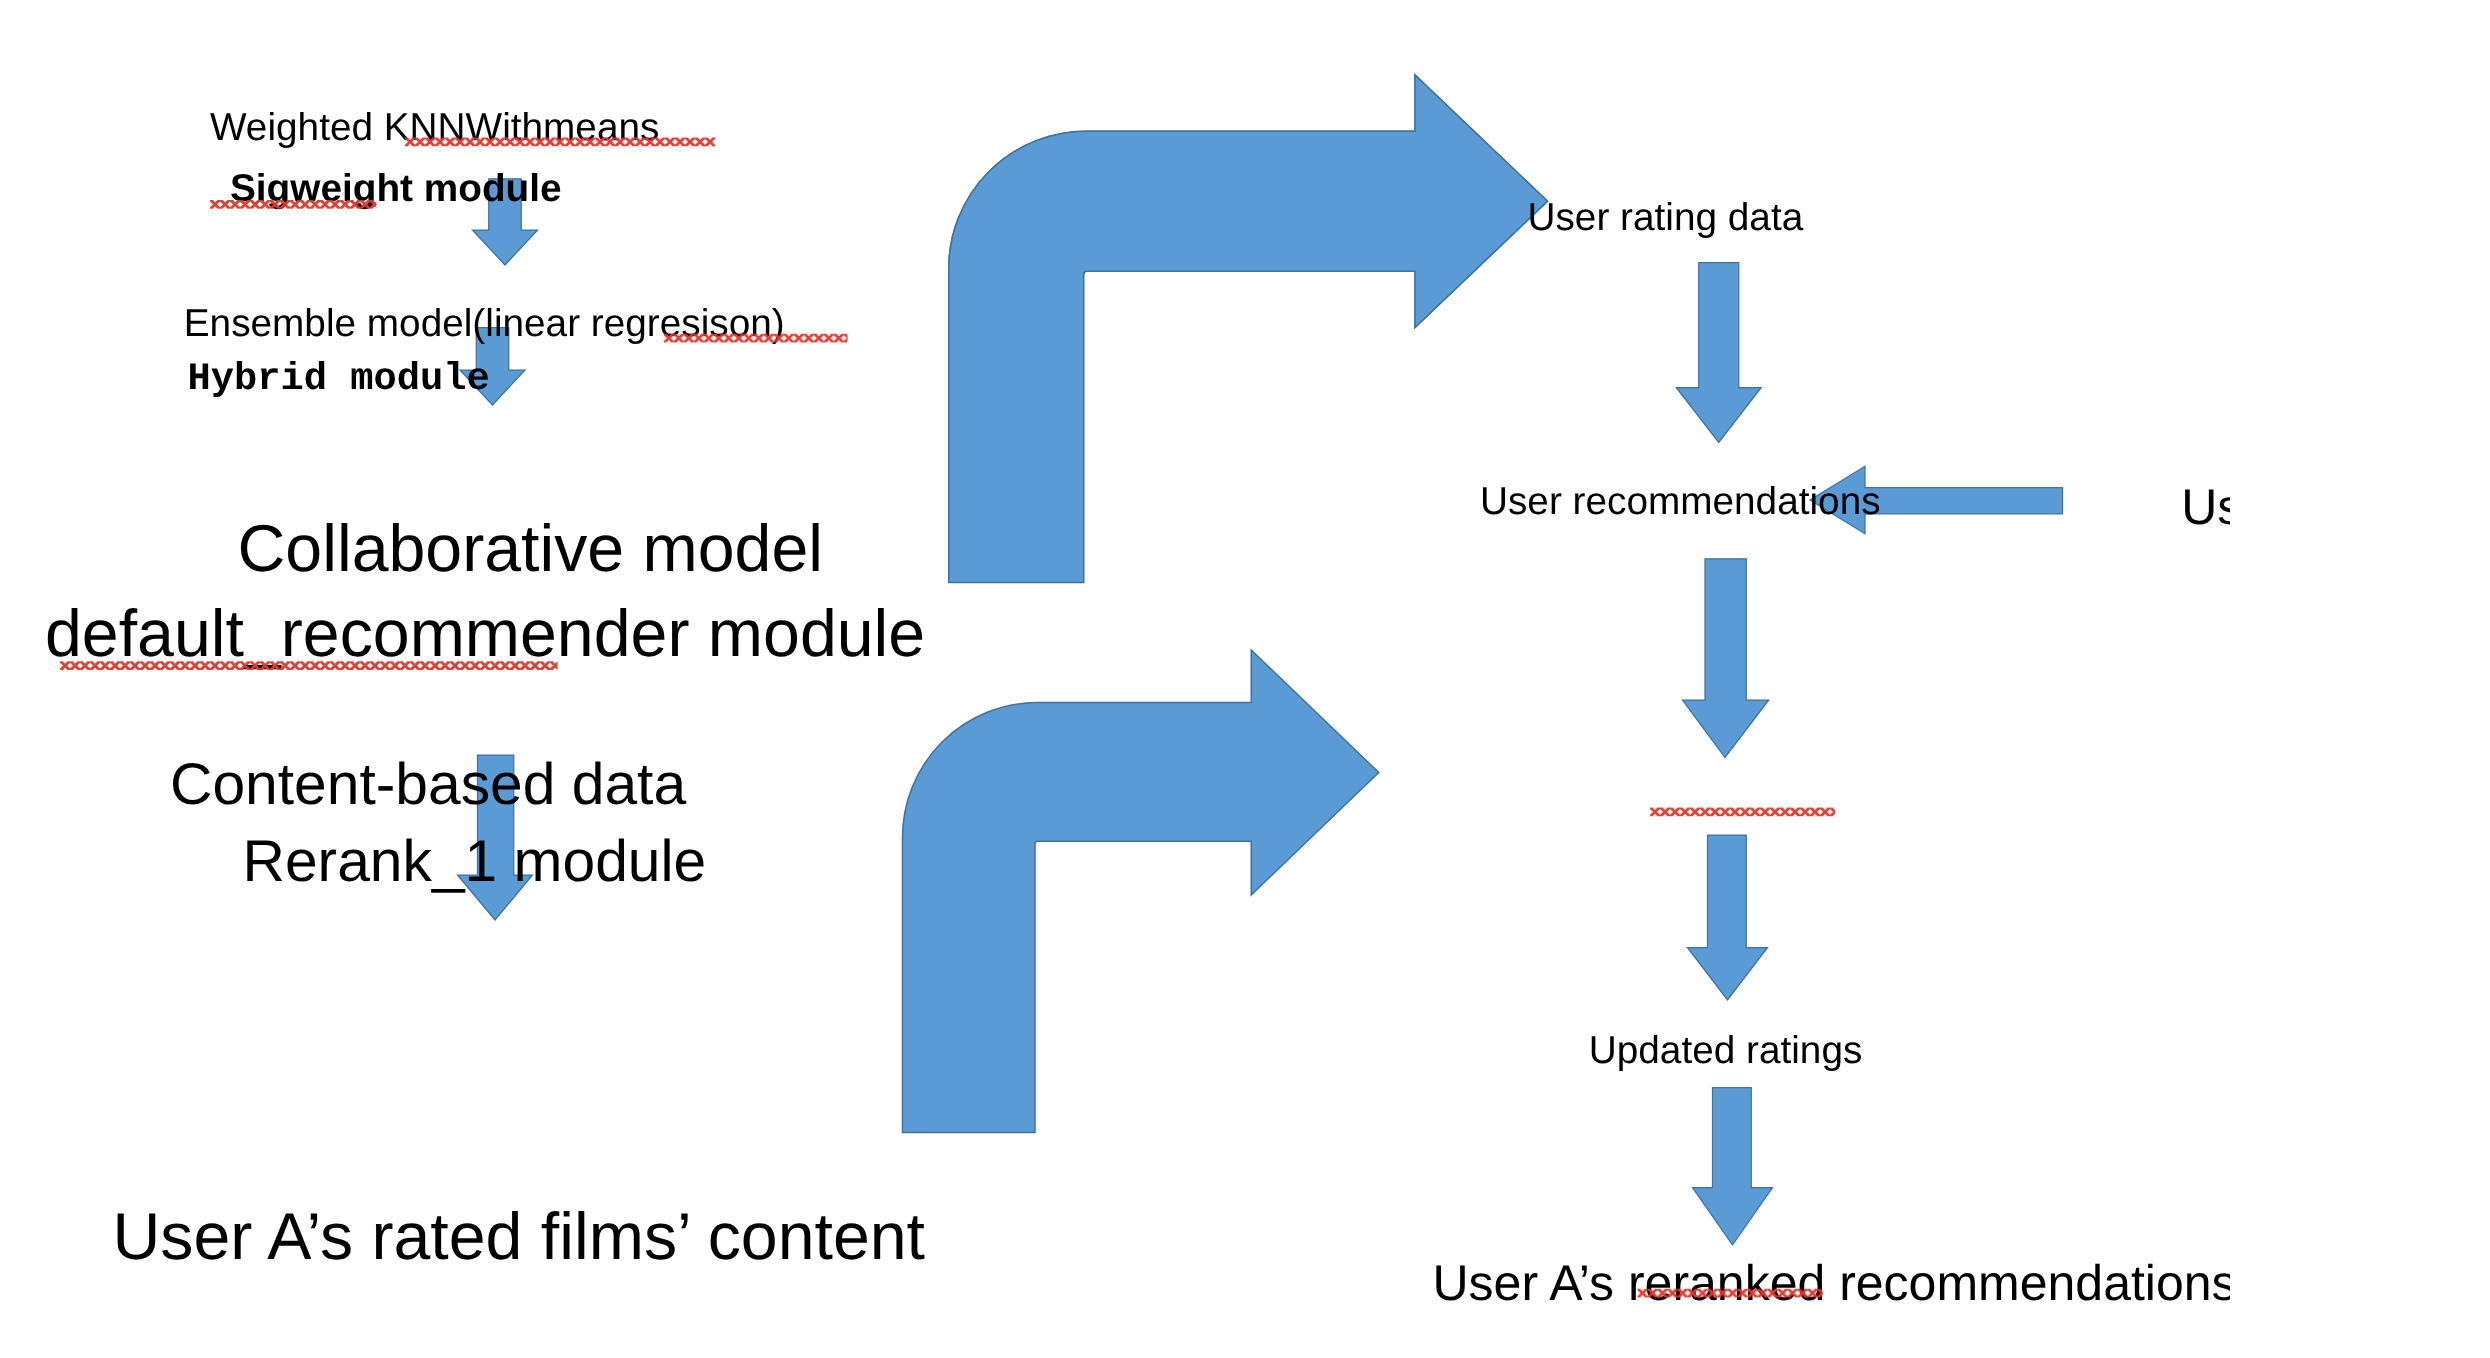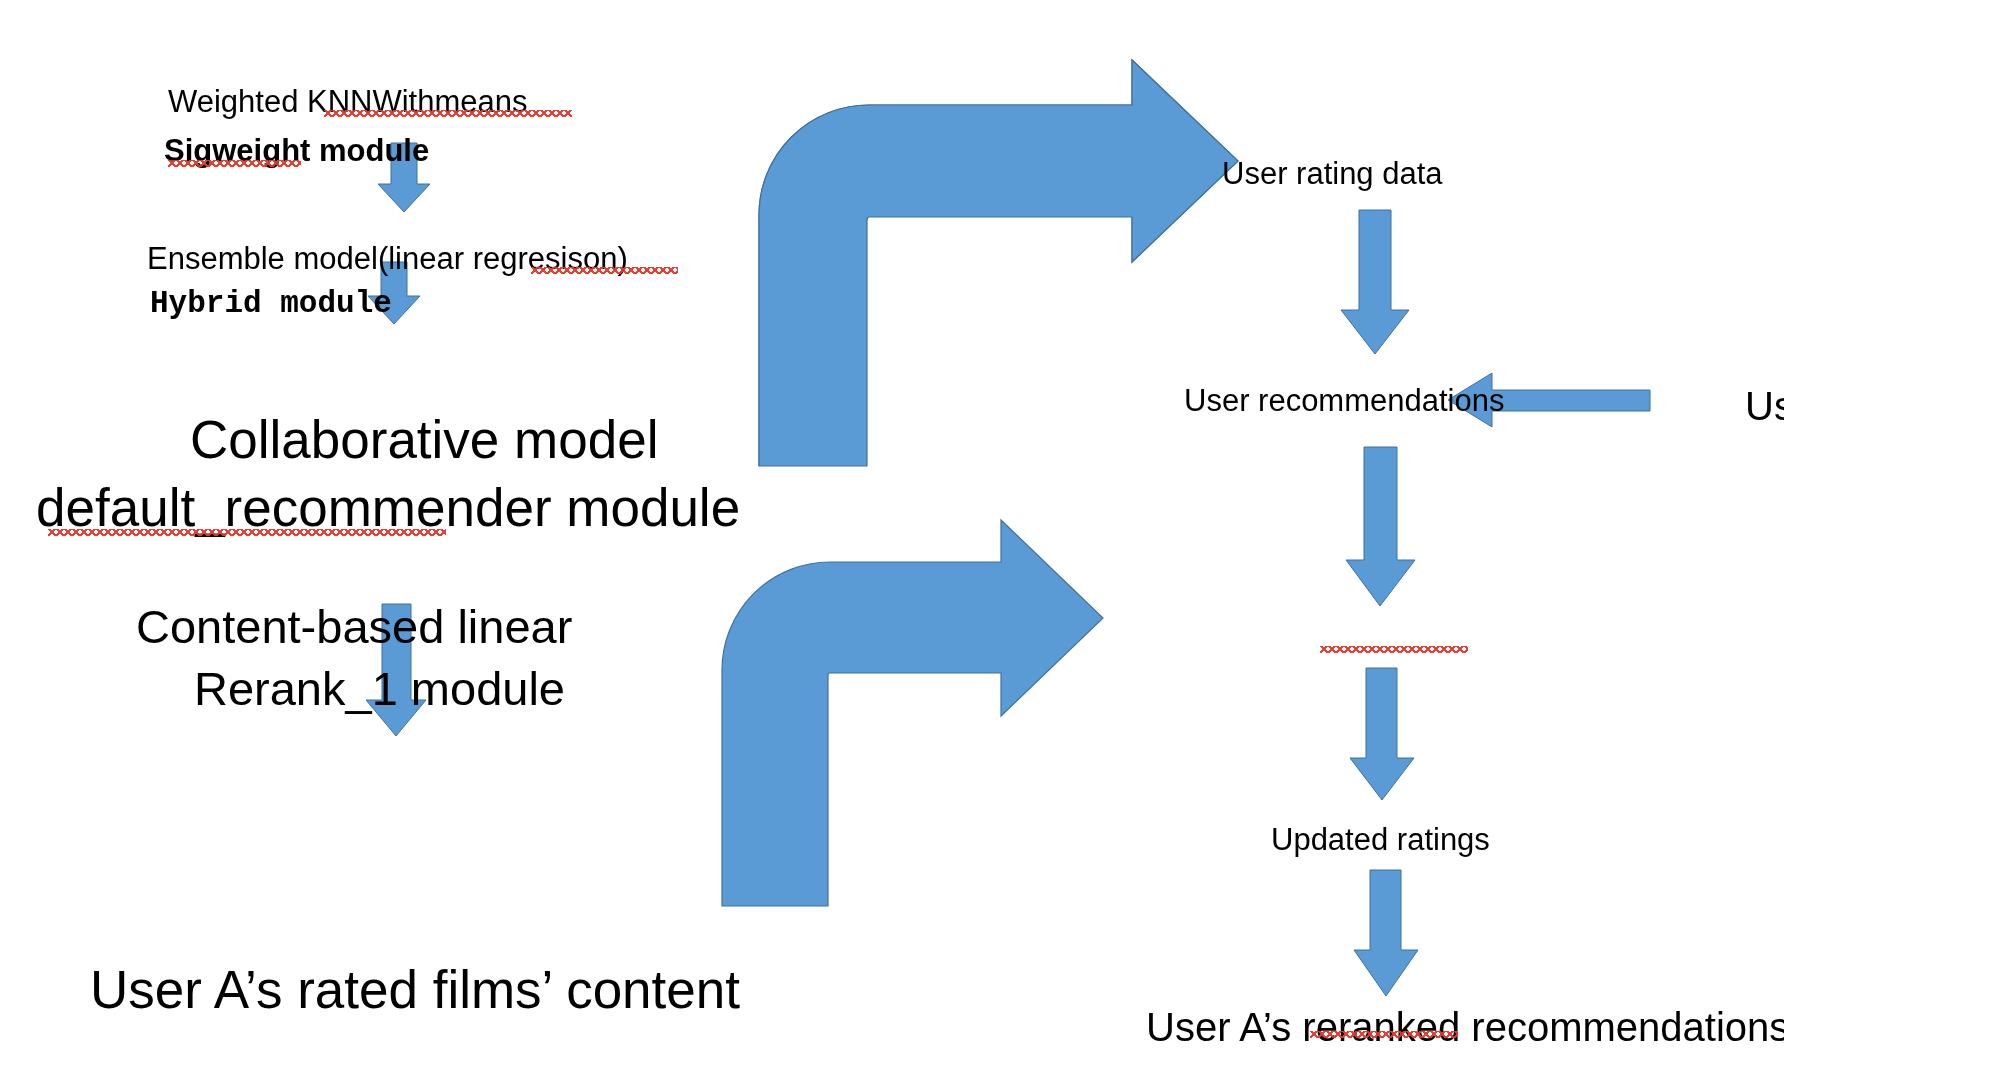--- a/index.html
+++ b/index.html
@@ -133,34 +133,34 @@
       <g>
         <path class="arrow-plain" d="M 1370,870 L 1401,870 L 1401,950 L 1418,950 L 1386,996 L 1354,950 L 1370,950 Z"></path>
       </g>
 
     </svg>
   </div>
 
   <div class="lbl" style="left:168px; top:86px; font-size:31px;">Weighted KNNWithmeans</div>
   <div class="squiggle" style="left:324px; top:110px; width:248px;"></div>
 
-  <div class="lbl bold" style="left:164px; top:135px; font-size:31px;text-align:center;">Sigweight module</div>
+  <div class="lbl bold" style="left:184px; top:135px; font-size:31px;text-align:center;">Sigweight module</div>
   <div class="squiggle" style="left:168px; top:160px; width:133px;"></div>
 
   <div class="lbl" style="left:147px; top:243px; font-size:31px;">Ensemble model(linear regresison)</div>
   <div class="squiggle" style="left:531px; top:267px; width:147px;"></div>
 
   <div class="lbl bold" style="left:150px; top:288px; font-size:31px;font-family:Liberation Mono, monospace;">Hybrid module</div>
 
   <div class="lbl" style="left:190px; top:412px; font-size:53px;">Collaborative model</div>
 
   <div class="lbl" style="left:36px; top:480px; font-size:53px;">default_recommender module</div>
   <div class="squiggle" style="left:48px; top:529px; width:398px;"></div>
 
-  <div class="lbl" style="left:136px; top:602px; font-size:47px;">Content-based linear</div>
+  <div class="lbl" style="left:136px; top:602px; font-size:47px;">Content-based data</div>
 
   <div class="lbl" style="left:194px; top:664px; font-size:47px;">Rerank_1 module</div>
 
   <div class="lbl" style="left:90px; top:930px; font-size:53px;margin-top:32px;">User A’s rated films’ content</div>
 
   <div class="lbl" style="left:1222px; top:158px; font-size:31px;">User rating data</div>
 
   <div class="lbl" style="left:1184px; top:385px; font-size:31px;">User recommendations</div>
 
   <div class="squiggle" style="left:1320px; top:646px; width:148px;"></div>

